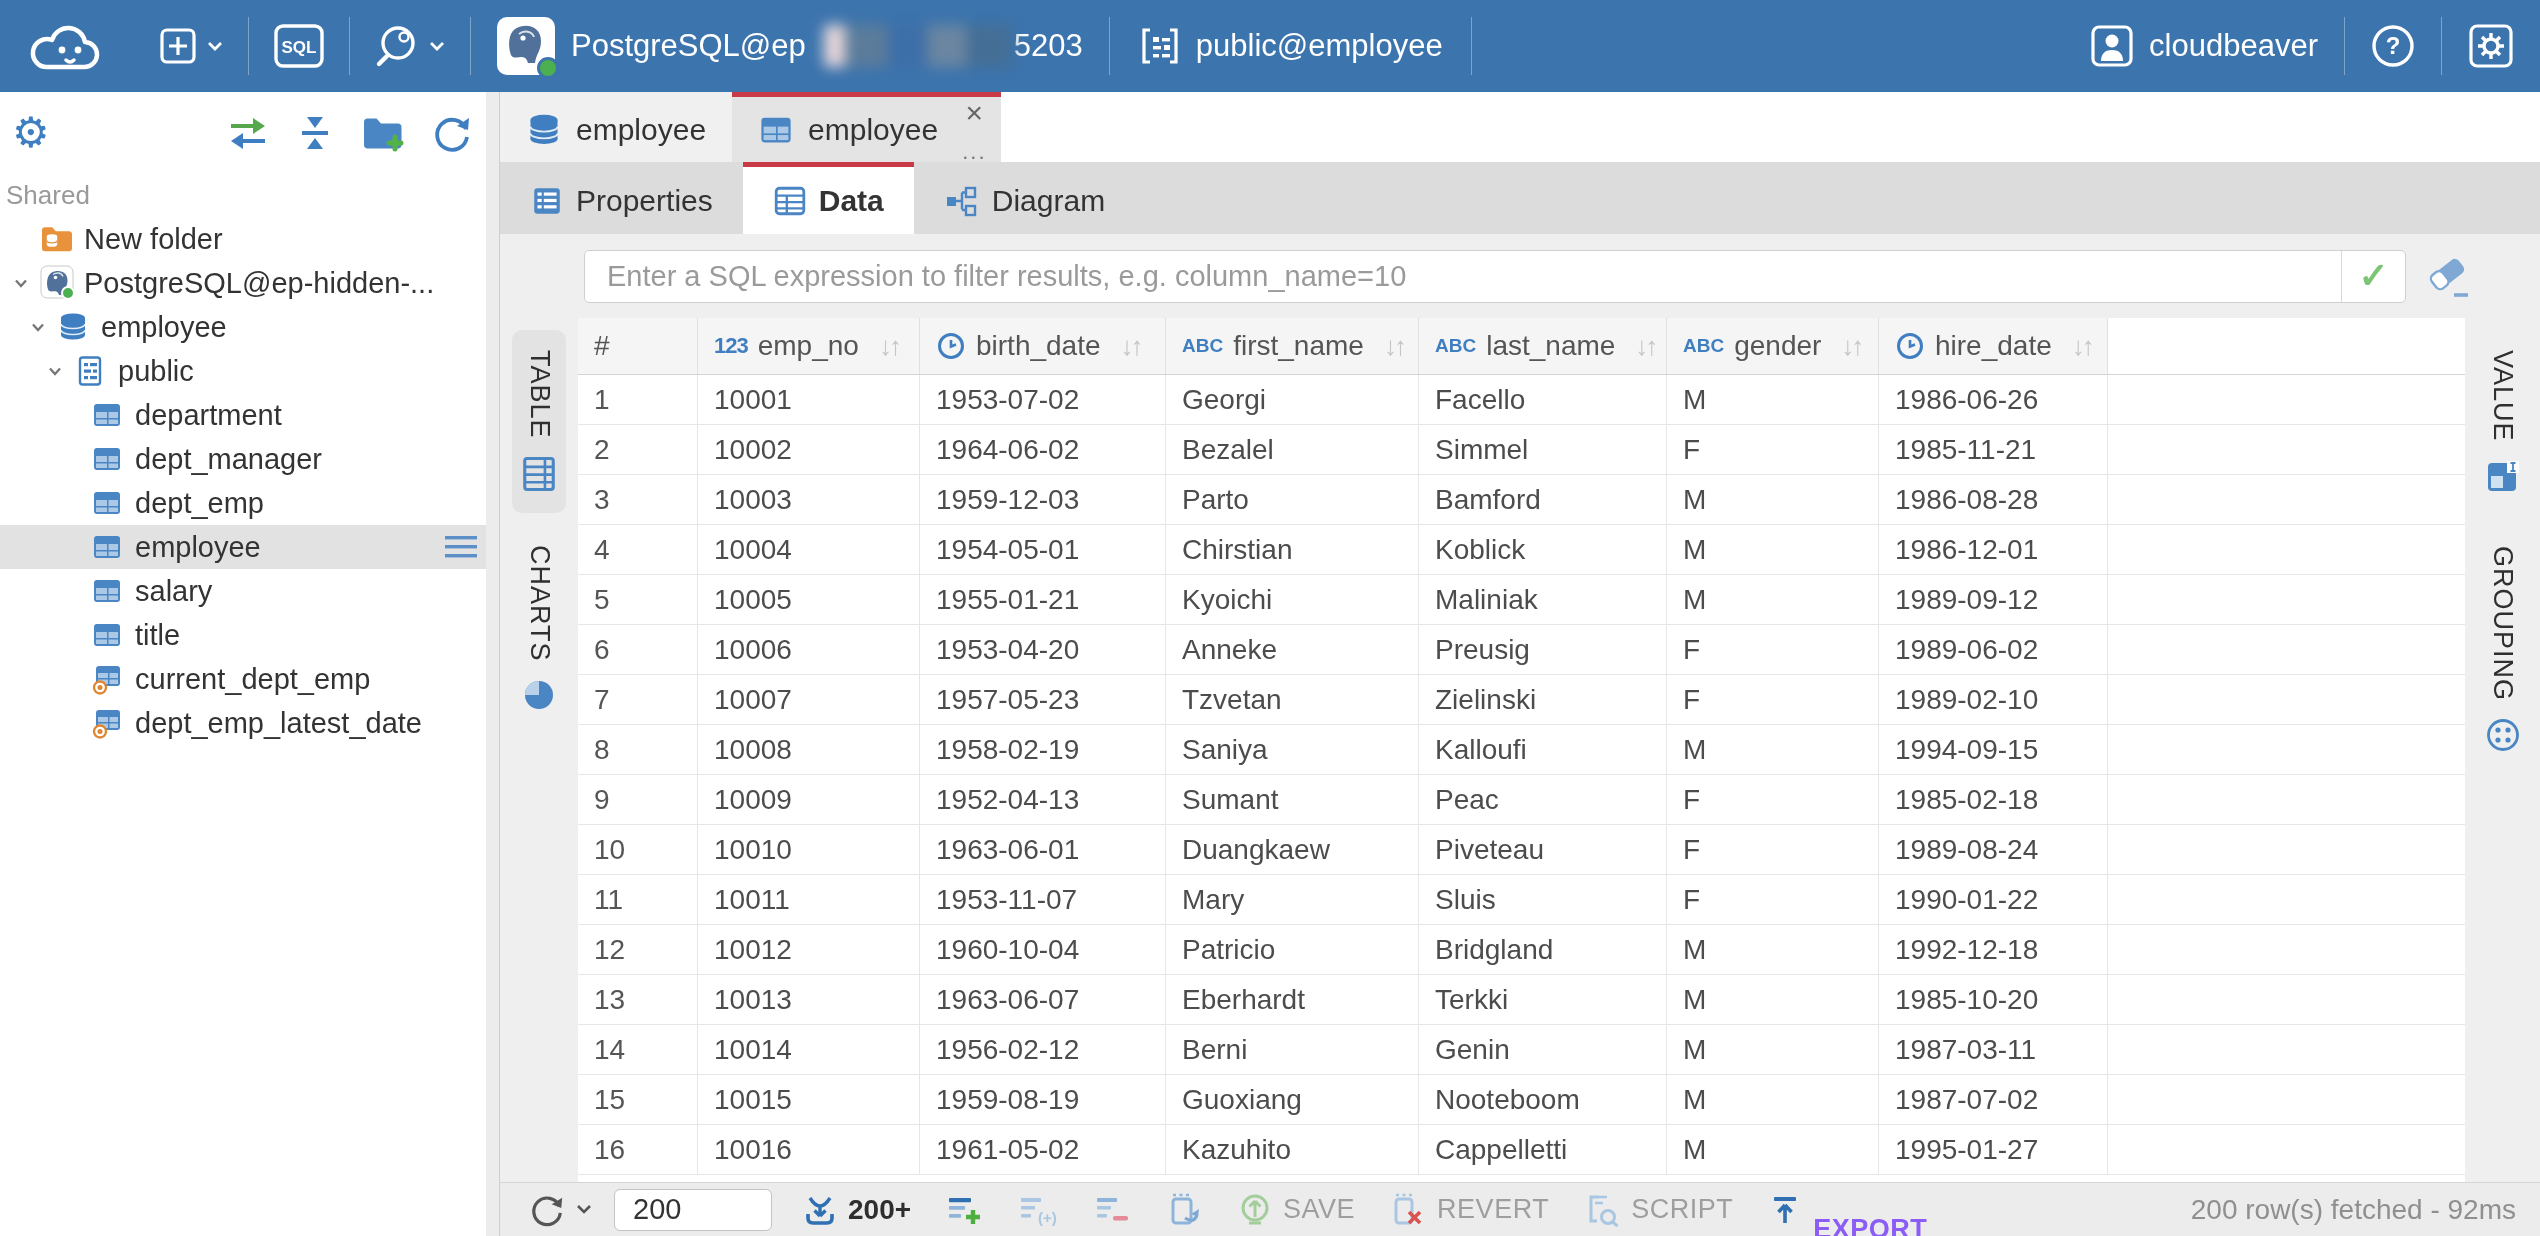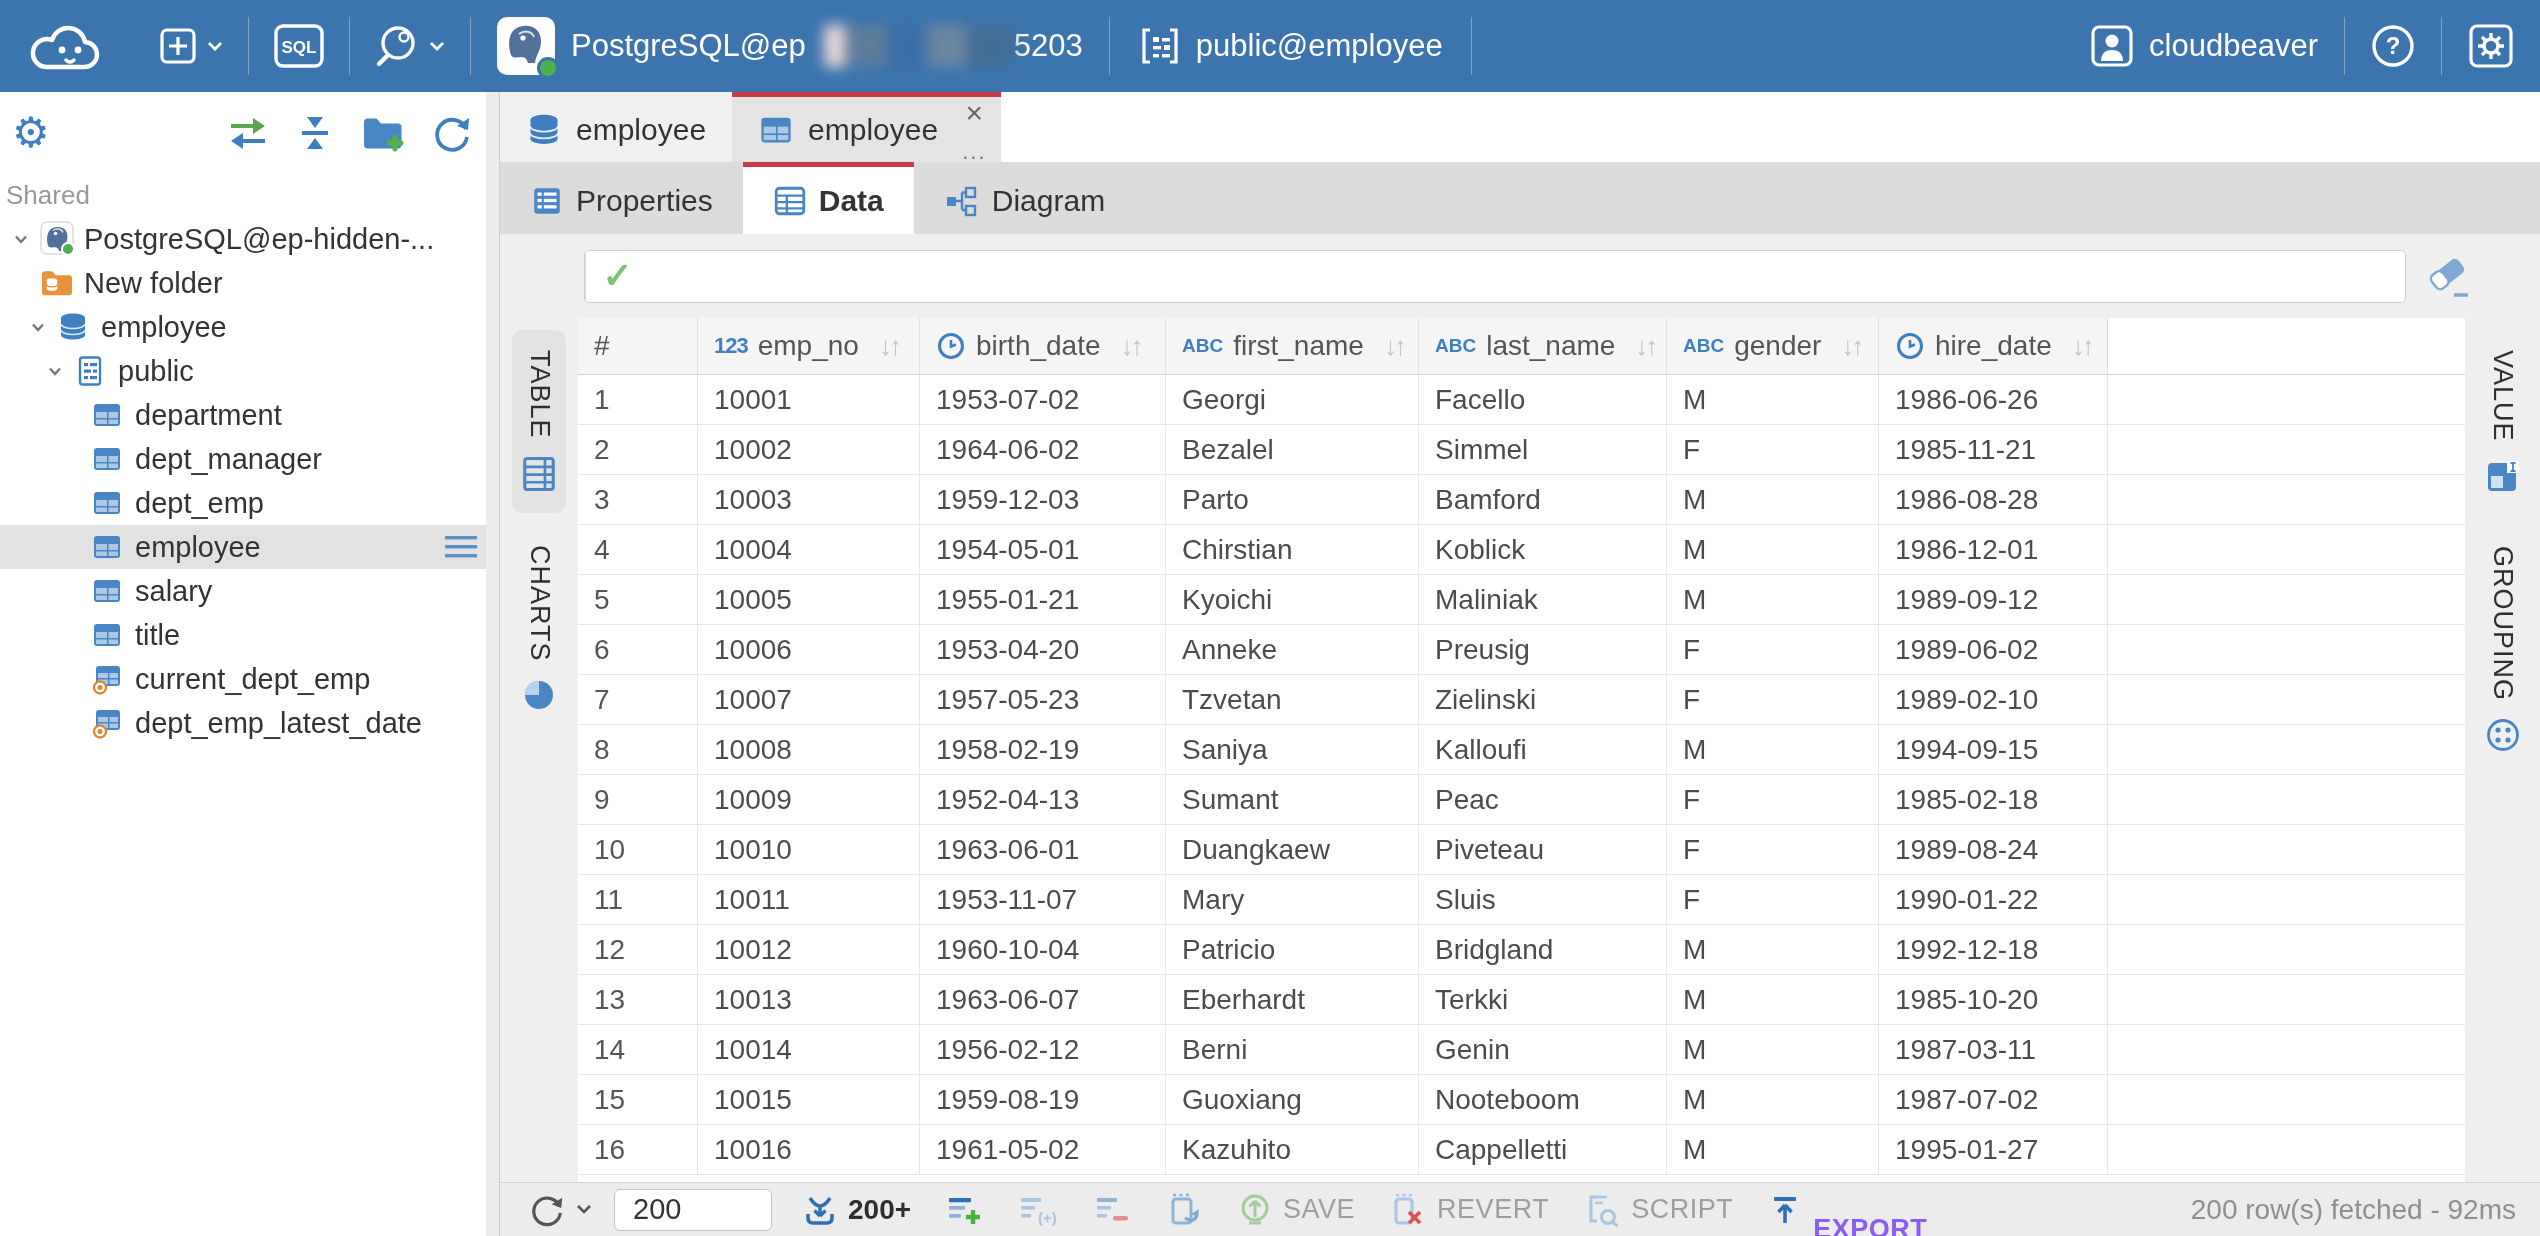--- a/index.html
+++ b/index.html
@@ -245,47 +245,47 @@
       <span class="sicon">
         <svg width="42" height="42" viewBox="0 0 42 42">
           <path d="M35 17 a15 15 0 1 0 1 8" fill="none" stroke="#3f7fc1" stroke-width="3.8"></path>
           <path d="M38 6 l-1 12 -11-4 z" fill="#3f7fc1"></path>
         </svg>
       </span>
     </div>
     <div class="side-section">Shared</div>
     <div class="tree" id="tree">
         <div class="trow" style="padding-left: 8px;">
+          <span class="tchev"></span>
+          <span class="ticon">
+            <svg width="34" height="32" viewBox="0 0 34 32">
+              <path d="M2 7 c0-1.6 1.1-2.8 2.8-2.8 h7.4 l3.6 4 h13.4 c1.7 0 2.8 1.2 2.8 2.8 v14.5 c0 1.6-1.1 2.8-2.8 2.8 H4.8 C3.1 28.3 2 27.1 2 25.5 z" fill="#e8923c"></path>
+              <ellipse cx="12" cy="13.5" rx="5.2" ry="2.3" fill="#fff"></ellipse>
+              <path d="M6.8 13.5 v8 a5.2 2.3 0 0 0 10.4 0 v-8" fill="#fff"></path>
+              <path d="M6.8 17.5 a5.2 2.3 0 0 0 10.4 0" stroke="#e8923c" stroke-width="1.3" fill="none"></path>
+            </svg>
+          </span>
+          <span class="tlabel">New folder</span>
+        </div>
+        <div class="trow" style="padding-left: 8px;">
           <span class="tchev">
             <svg width="20" height="20" viewBox="0 0 20 20">
               <path d="M5 7.5 l5 5.5 5-5.5" fill="none" stroke="#777" stroke-width="2.4"></path>
             </svg>
           </span>
           <span class="ticon">
             <svg width="36" height="36" viewBox="0 0 36 36">
               <rect x="1" y="1" width="32" height="32" rx="6" fill="#fff" stroke="#c9c9c9" stroke-width="1"></rect>
               <path d="M11 8 c8-4.5 17-1 16.5 8 c-.4 6.5-3.5 8-4 14 h-4.5 c-.7-2.6-2-3.8-4-3.8 c-2.6 0-5.6 1-6.8-1.4 c-2-4.8-1.6-13.6 2.8-16.8 z" fill="#51719a"></path>
               <circle cx="15.5" cy="12.5" r="1.8" fill="#fff"></circle>
               <path d="M13 9.5 c3.5-2.5 8.5-2 10 2" stroke="#fff" stroke-width="1.4" fill="none" opacity=".8"></path>
               <circle cx="28" cy="28" r="6" fill="#4caf50" stroke="#fff" stroke-width="2"></circle>
             </svg>
           </span>
           <span class="tlabel">PostgreSQL@ep-hidden-...</span>
-        </div>
-        <div class="trow" style="padding-left: 8px;">
-          <span class="tchev"></span>
-          <span class="ticon">
-            <svg width="34" height="32" viewBox="0 0 34 32">
-              <path d="M2 7 c0-1.6 1.1-2.8 2.8-2.8 h7.4 l3.6 4 h13.4 c1.7 0 2.8 1.2 2.8 2.8 v14.5 c0 1.6-1.1 2.8-2.8 2.8 H4.8 C3.1 28.3 2 27.1 2 25.5 z" fill="#e8923c"></path>
-              <ellipse cx="12" cy="13.5" rx="5.2" ry="2.3" fill="#fff"></ellipse>
-              <path d="M6.8 13.5 v8 a5.2 2.3 0 0 0 10.4 0 v-8" fill="#fff"></path>
-              <path d="M6.8 17.5 a5.2 2.3 0 0 0 10.4 0" stroke="#e8923c" stroke-width="1.3" fill="none"></path>
-            </svg>
-          </span>
-          <span class="tlabel">New folder</span>
         </div>
         <div class="trow" style="padding-left: 25px;">
           <span class="tchev">
             <svg width="20" height="20" viewBox="0 0 20 20">
               <path d="M5 7.5 l5 5.5 5-5.5" fill="none" stroke="#777" stroke-width="2.4"></path>
             </svg>
           </span>
           <span class="ticon">
             <svg width="32" height="32" viewBox="0 0 32 32">
               <ellipse cx="16" cy="7" rx="12" ry="4.5" fill="#3f7fc1"></ellipse>
@@ -499,20 +499,21 @@
           </svg>
         </span>
         <span>Diagram</span>
       </div>
     </div>
 
     <div class="content">
 
       <div class="filterbar">
         <div class="filterbox">
+          <input type="text" placeholder="Enter a SQL expression to filter results, e.g. column_name=10" style="">
           <span class="fcheck">✓</span>
         </div>
         <span class="feraser">
           <svg width="52" height="50" viewBox="0 0 52 50">
             <g transform="rotate(-38 24 22)">
               <rect x="6" y="14" width="34" height="17" rx="5" fill="#7fa9d4"></rect>
               <rect x="6" y="14" width="14" height="17" rx="5" fill="#fff" stroke="#7fa9d4" stroke-width="2.4"></rect>
             </g>
             <path d="M30 44 h14" stroke="#7fa9d4" stroke-width="3.6"></path>
           </svg>

